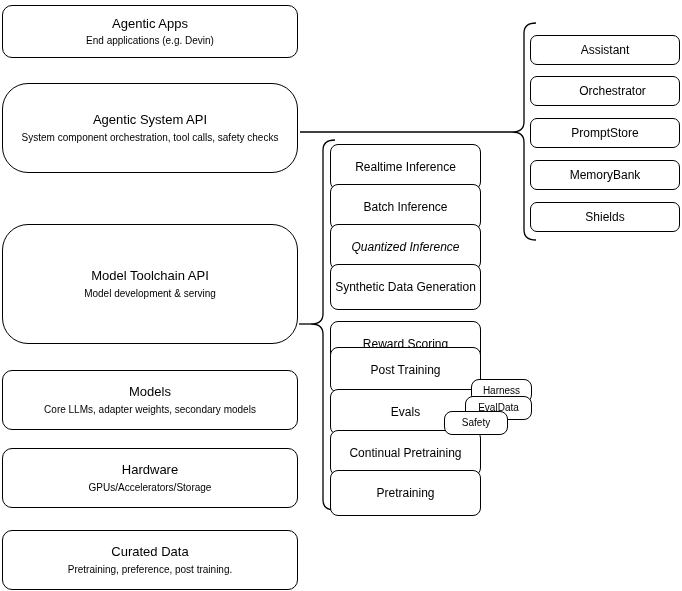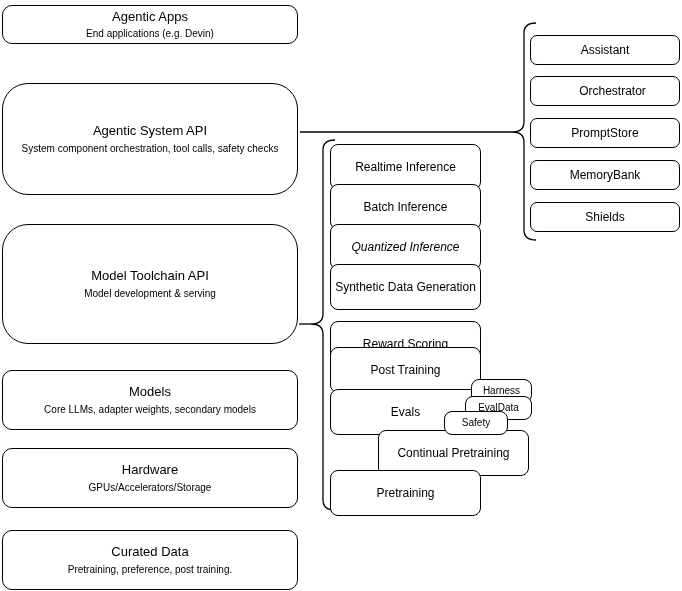--- a/index.html
+++ b/index.html
@@ -86,26 +86,26 @@
 
 <div id="canvas">
 
   <svg id="connectors" width="682" height="591" viewBox="0 0 682 591">
     <path d="M 300 132 H 512" fill="none" stroke="#000000" stroke-width="1.3"></path>
     <path d="M 536 23 Q 524 23 524 33 L 524 122 Q 524 132 512 132 Q 524 132 524 142 L 524 230 Q 524 240 536 240" fill="none" stroke="#000000" stroke-width="1.3"></path>
     <path d="M 299 324 H 311" fill="none" stroke="#000000" stroke-width="1.3"></path>
     <path d="M 335 140 Q 323 140 323 150 L 323 314 Q 323 324 311 324 Q 323 324 323 334 L 323 500 Q 323 510 335 510" fill="none" stroke="#000000" stroke-width="1.3"></path>
   </svg>
 
-  <div class="node lbox" style="top:5px;height:39px;border-radius:10px;text-align:right;">
+  <div class="node lbox" style="top:5px;height:53px;border-radius:10px;text-align:right;">
     <div class="box-title">Agentic Apps</div>
     <div class="box-sub">End applications (e.g. Devin)</div>
   </div>
 
-  <div class="node lbox" style="top:83px;height:112px;border-radius:26px;">
+  <div class="node lbox" style="top:83px;height:90px;border-radius:26px;">
     <div class="box-title">Agentic System API</div>
     <div class="box-sub">System component orchestration, tool calls, safety checks</div>
   </div>
 
   <div class="node lbox" style="top:224px;height:120px;border-radius:26px;">
     <div class="box-title">Model Toolchain API</div>
     <div class="box-sub">Model development &amp; serving</div>
   </div>
 
   <div class="node lbox" style="top:370px;height:60px;border-radius:10px;">
@@ -137,21 +137,21 @@
   </div>
   <div class="node mbox" style="top:299px;margin-top:22px;">
     <span>Reward Scoring</span>
   </div>
   <div class="node mbox" style="top:347px;">
     <span>Post Training</span>
   </div>
   <div class="node mbox" style="top:389px;">
     <span>Evals</span>
   </div>
-  <div class="node mbox" style="top:430px;margin-left:48px;">
+  <div class="node mbox" style="top:430px;">
     <span>Continual Pretraining</span>
   </div>
   <div class="node mbox" style="top:470px;">
     <span>Pretraining</span>
   </div>
 
   <div class="pill" style="left:471px;top:379px;width:61px;">
     <span>Harness</span>
   </div>
   <div class="pill" style="left:465px;top:396px;width:67px;">

